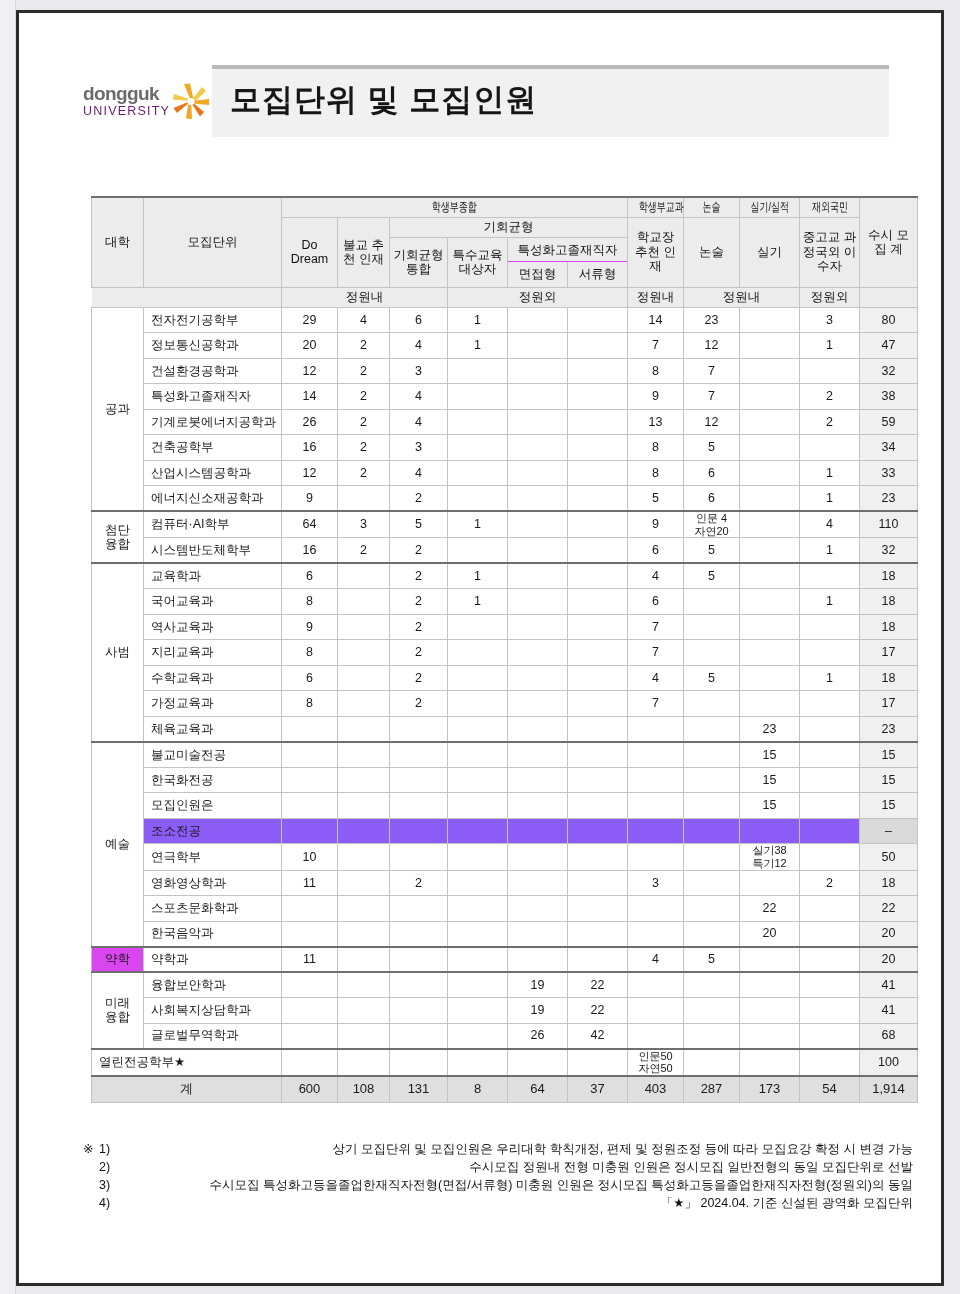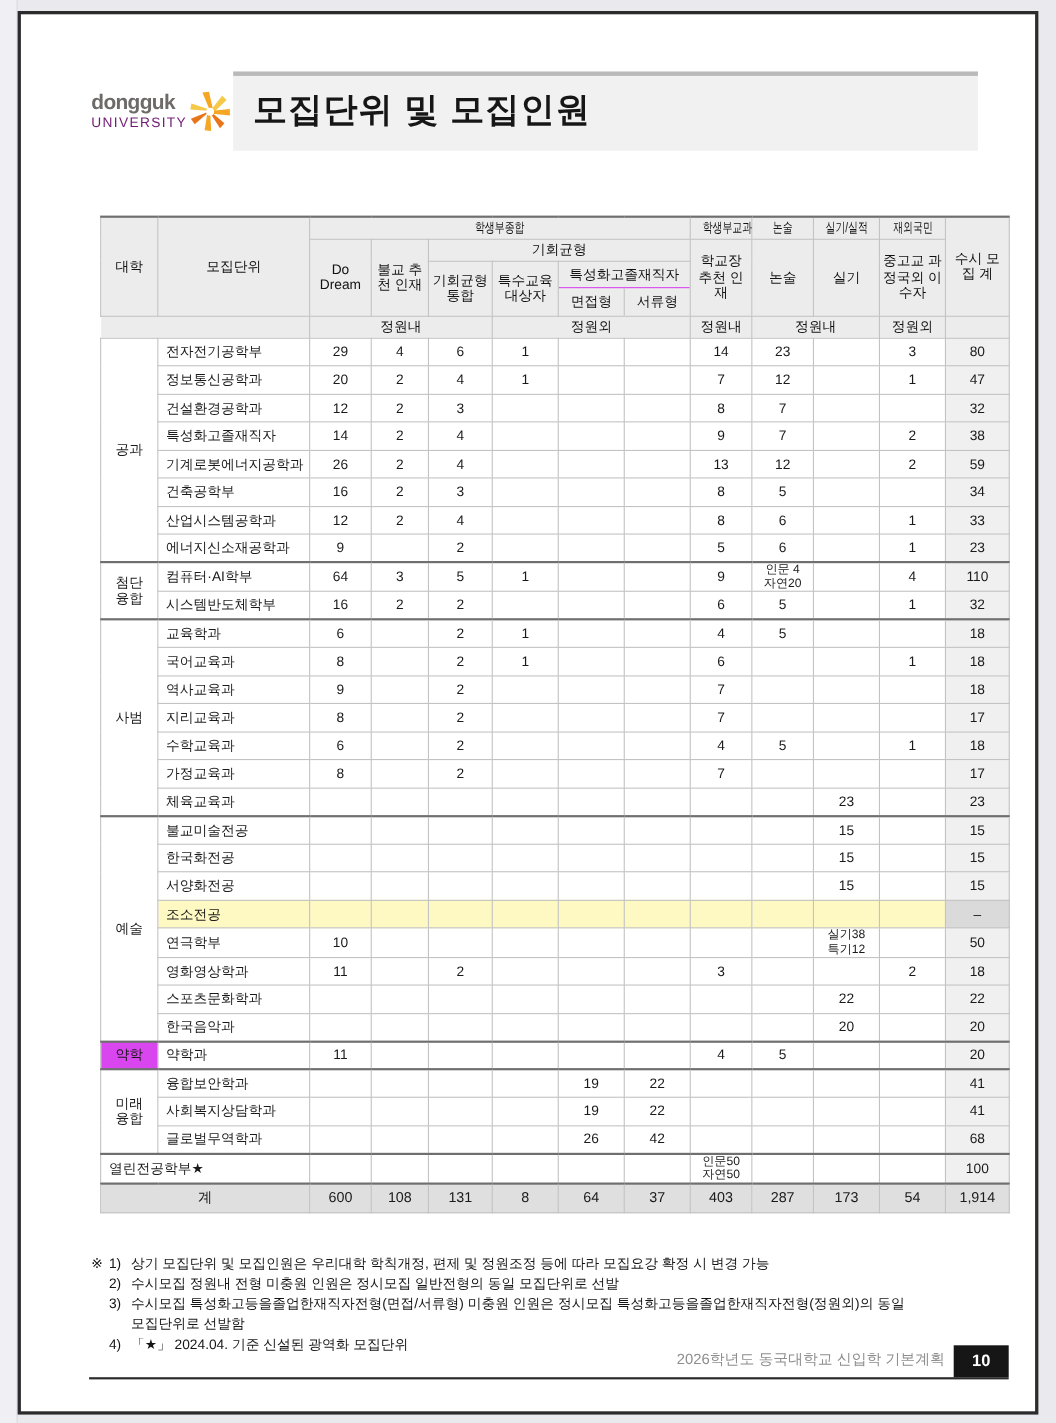--- a/index.html
+++ b/index.html
@@ -72,21 +72,21 @@
   .hdr-mid { height: 70px; }
   .hdr-sub { height: 20px; }
   .rowlabel { text-align: left !important; padding-left: 7px !important; white-space: nowrap; }
   .collegecell { font-size: 12.5px; }
   td.datarow { height: 25.5px; background:#fff; }
   td.sumcol { background: #f0f0f0; }
   .two-line { font-size: 11px; line-height: 1.08; }
   tr.total td {
     background: #dfdfdf; height: 27px; font-size: 13px;
   }
-  tr.greyrow td { background: #fef9c3; }
+  tr.greyrow td { background: #8b5cf6; }
   tr.greyrow td.sumcol { background: #dadada; }
   .thickline { border-top: 2px solid #6f6f6f !important; }
   .thicktop th { border-top: 2px solid #6f6f6f !important; }
 
   
   .watermark {
     position: absolute; left: 167px; top: 590px;
     font-family: "Liberation Serif", "DejaVu Serif", serif;
     font-size: 38px; font-style: italic; font-weight: bold;
     color: rgba(232,140,140,0.42);
@@ -95,21 +95,21 @@
   }
 
   
   .notes {
     position: absolute; left: 64px; top: 1127px; width: 830px;
     font-size: 12.5px; color: #141414; line-height: 1.45;
   }
   .note-row { display: flex; align-items: flex-start; }
   .note-mark { width: 16px; flex: 0 0 16px; }
   .note-num { width: 20px; flex: 0 0 20px; }
-  .note-txt { flex: 1 1 auto; }
+  .note-txt { flex: 1 1 auto; text-align: right; }
   .note-indent { padding-left: 36px; }
 
   
   .footer { position: absolute; left: 62px; right: 24px; bottom: 28px; height: 30px; }
   .footer-rule {
     position: absolute; left: 0; right: 0; top: 27px; height: 2px; background: #2b2b2b;
   }
   .footer-text {
     position: absolute; right: 58px; top: 2px;
     font-size: 13.5px; color: #8e8e8e; white-space: nowrap;
@@ -492,21 +492,21 @@
             <td class="datarow"></td>
             <td class="datarow"></td>
             <td class="datarow"></td>
             <td class="datarow"></td>
             <td class="datarow"></td>
             <td class="datarow">15</td>
             <td class="datarow"></td>
             <td class="datarow sumcol">15</td>
           </tr>
           <tr>
-            <td class="datarow rowlabel">서양화전공</td>
+            <td class="datarow rowlabel">모집인원은</td>
             <td class="datarow"></td>
             <td class="datarow"></td>
             <td class="datarow"></td>
             <td class="datarow"></td>
             <td class="datarow"></td>
             <td class="datarow"></td>
             <td class="datarow"></td>
             <td class="datarow"></td>
             <td class="datarow">15</td>
             <td class="datarow"></td>
@@ -687,27 +687,21 @@
       <div class="note-row">
         <span class="note-mark"></span>
         <span class="note-num">2)</span>
         <span class="note-txt">수시모집 정원내 전형 미충원 인원은 정시모집 일반전형의 동일 모집단위로 선발</span>
       </div>
       <div class="note-row">
         <span class="note-mark"></span>
         <span class="note-num">3)</span>
         <span class="note-txt">수시모집 특성화고등을졸업한재직자전형(면접/서류형) 미충원 인원은 정시모집 특성화고등을졸업한재직자전형(정원외)의 동일</span>
       </div>
-      <div class="note-indent">모집단위로 선발함</div>
       <div class="note-row">
         <span class="note-mark"></span>
         <span class="note-num">4)</span>
         <span class="note-txt">「★」 2024.04. 기준 신설된 광역화 모집단위</span>
       </div>
     </div>
 
-  <div class="footer">
-    <div class="footer-rule"></div>
-    <div class="footer-text">2026학년도 동국대학교 신입학 기본계획</div>
-    <div class="footer-page">10</div>
-  </div>
 
 </div>
 
 </body></html>

